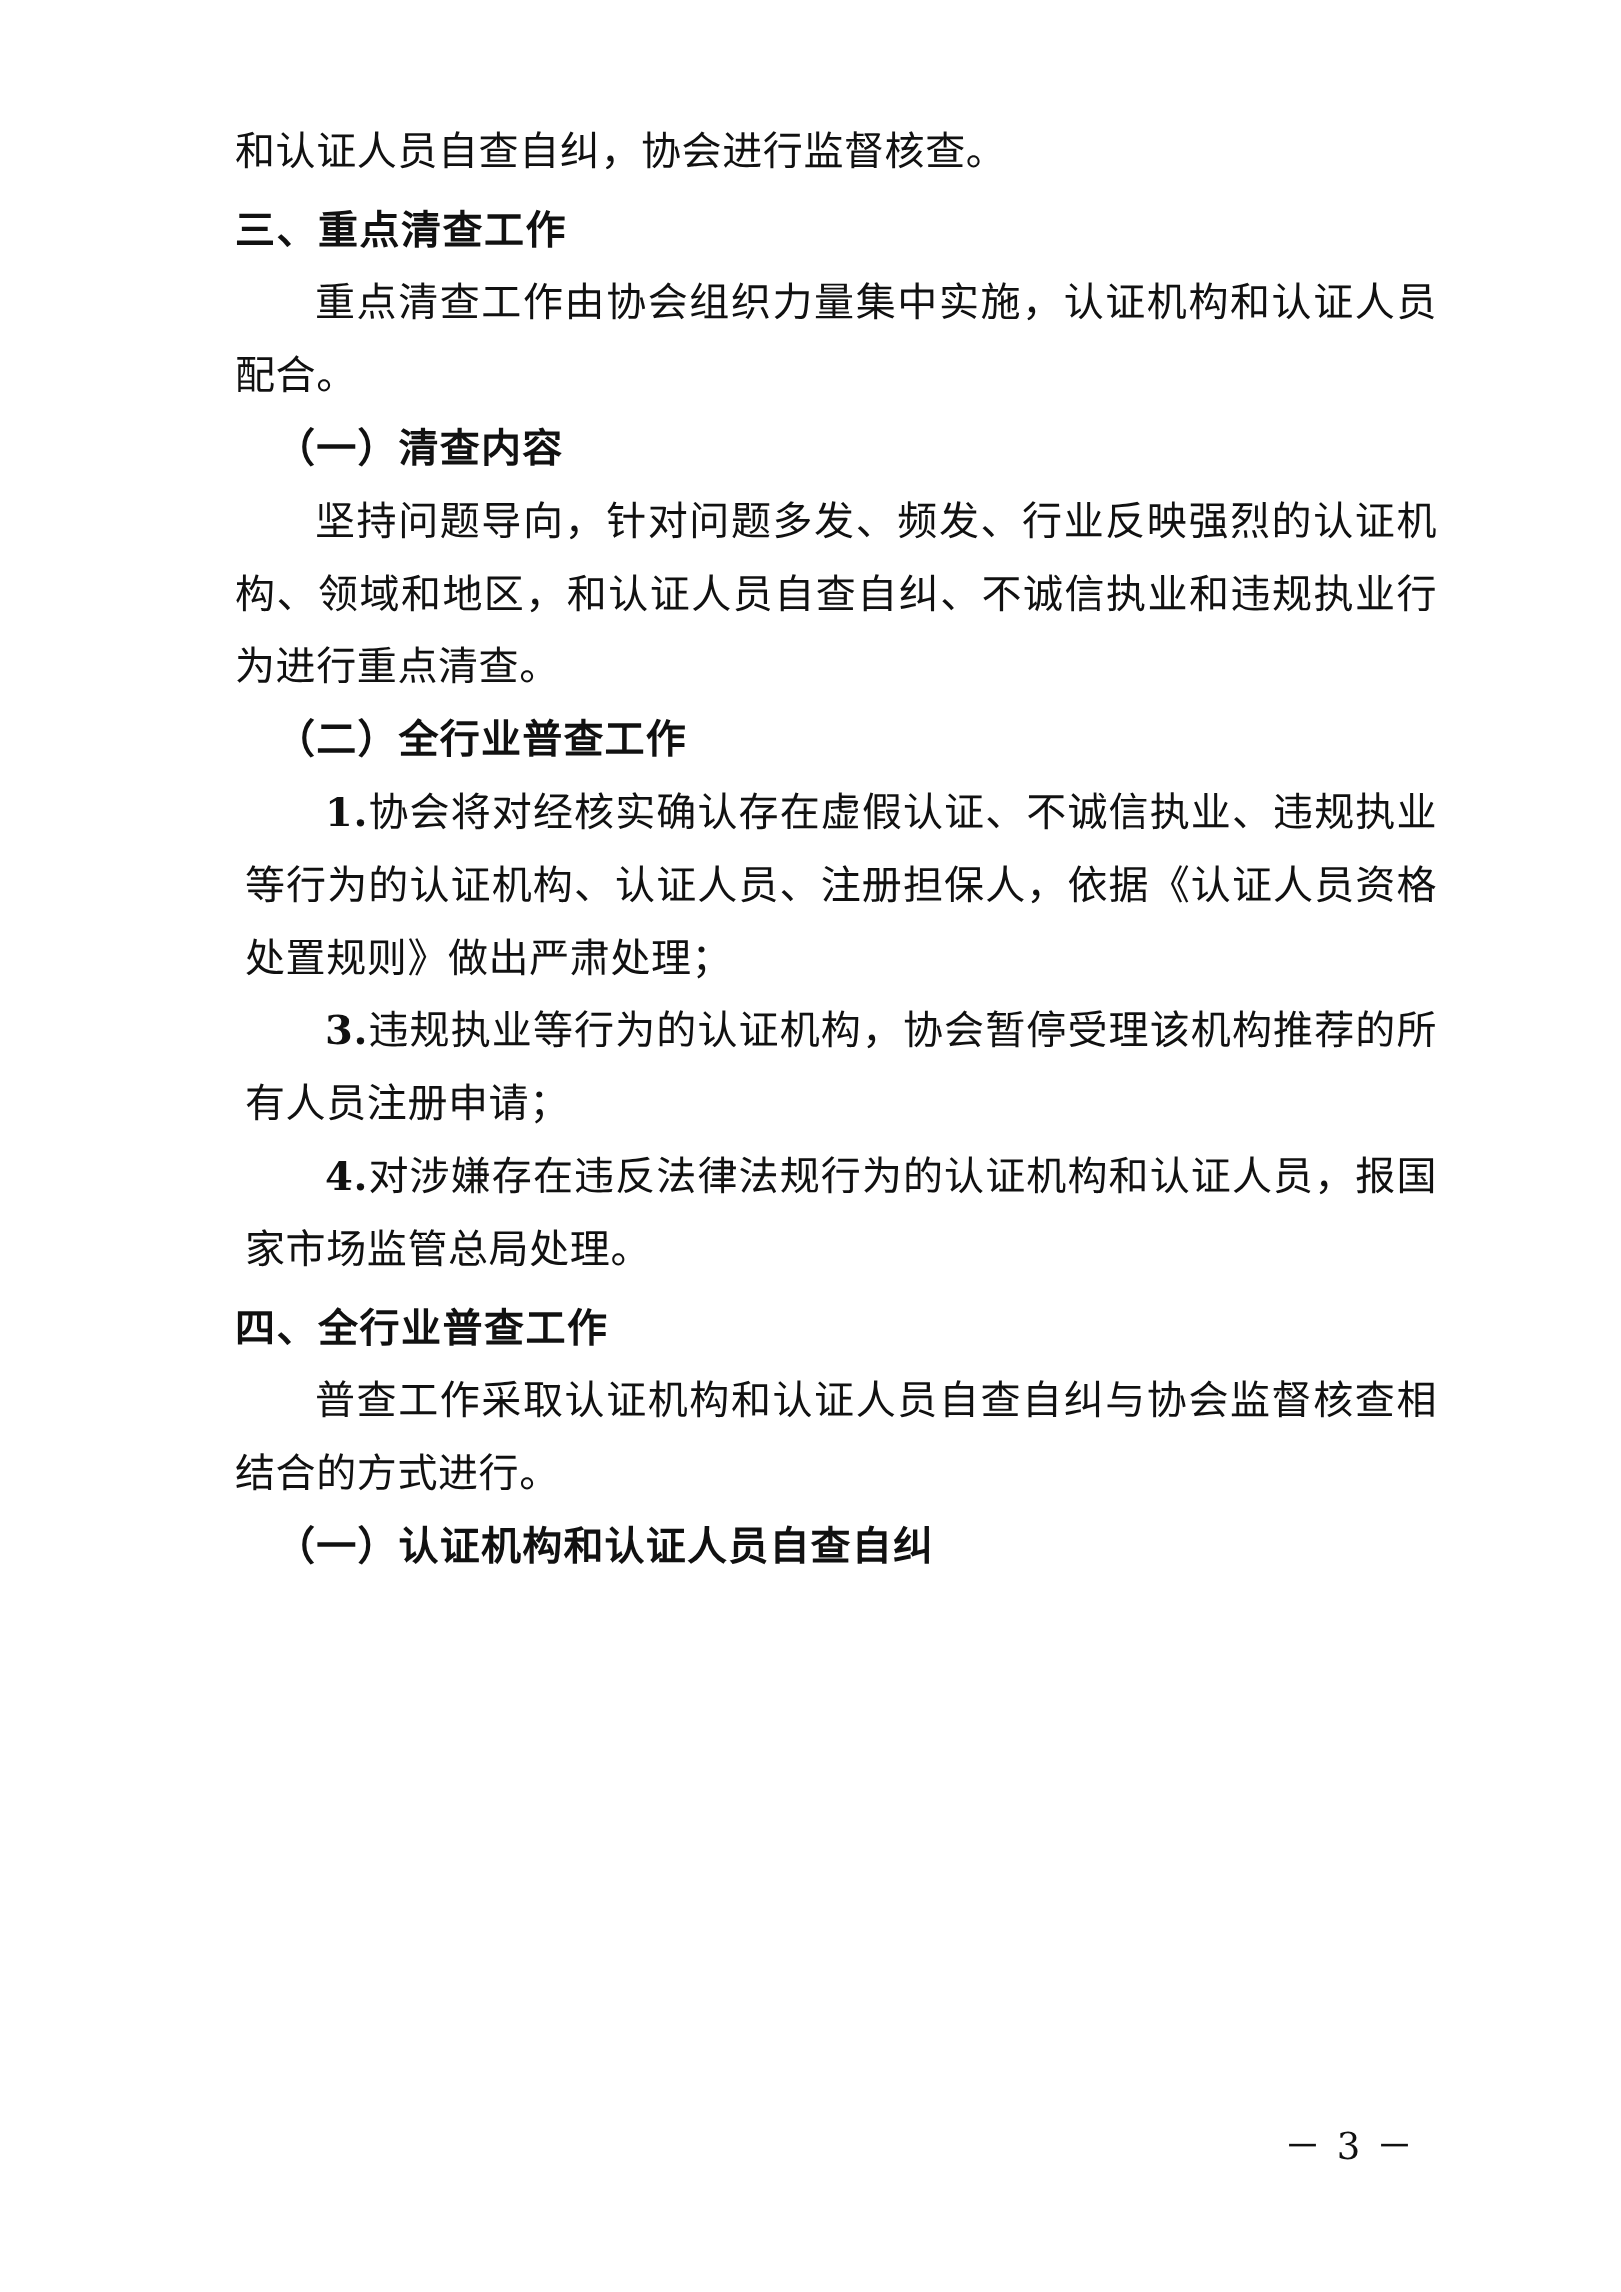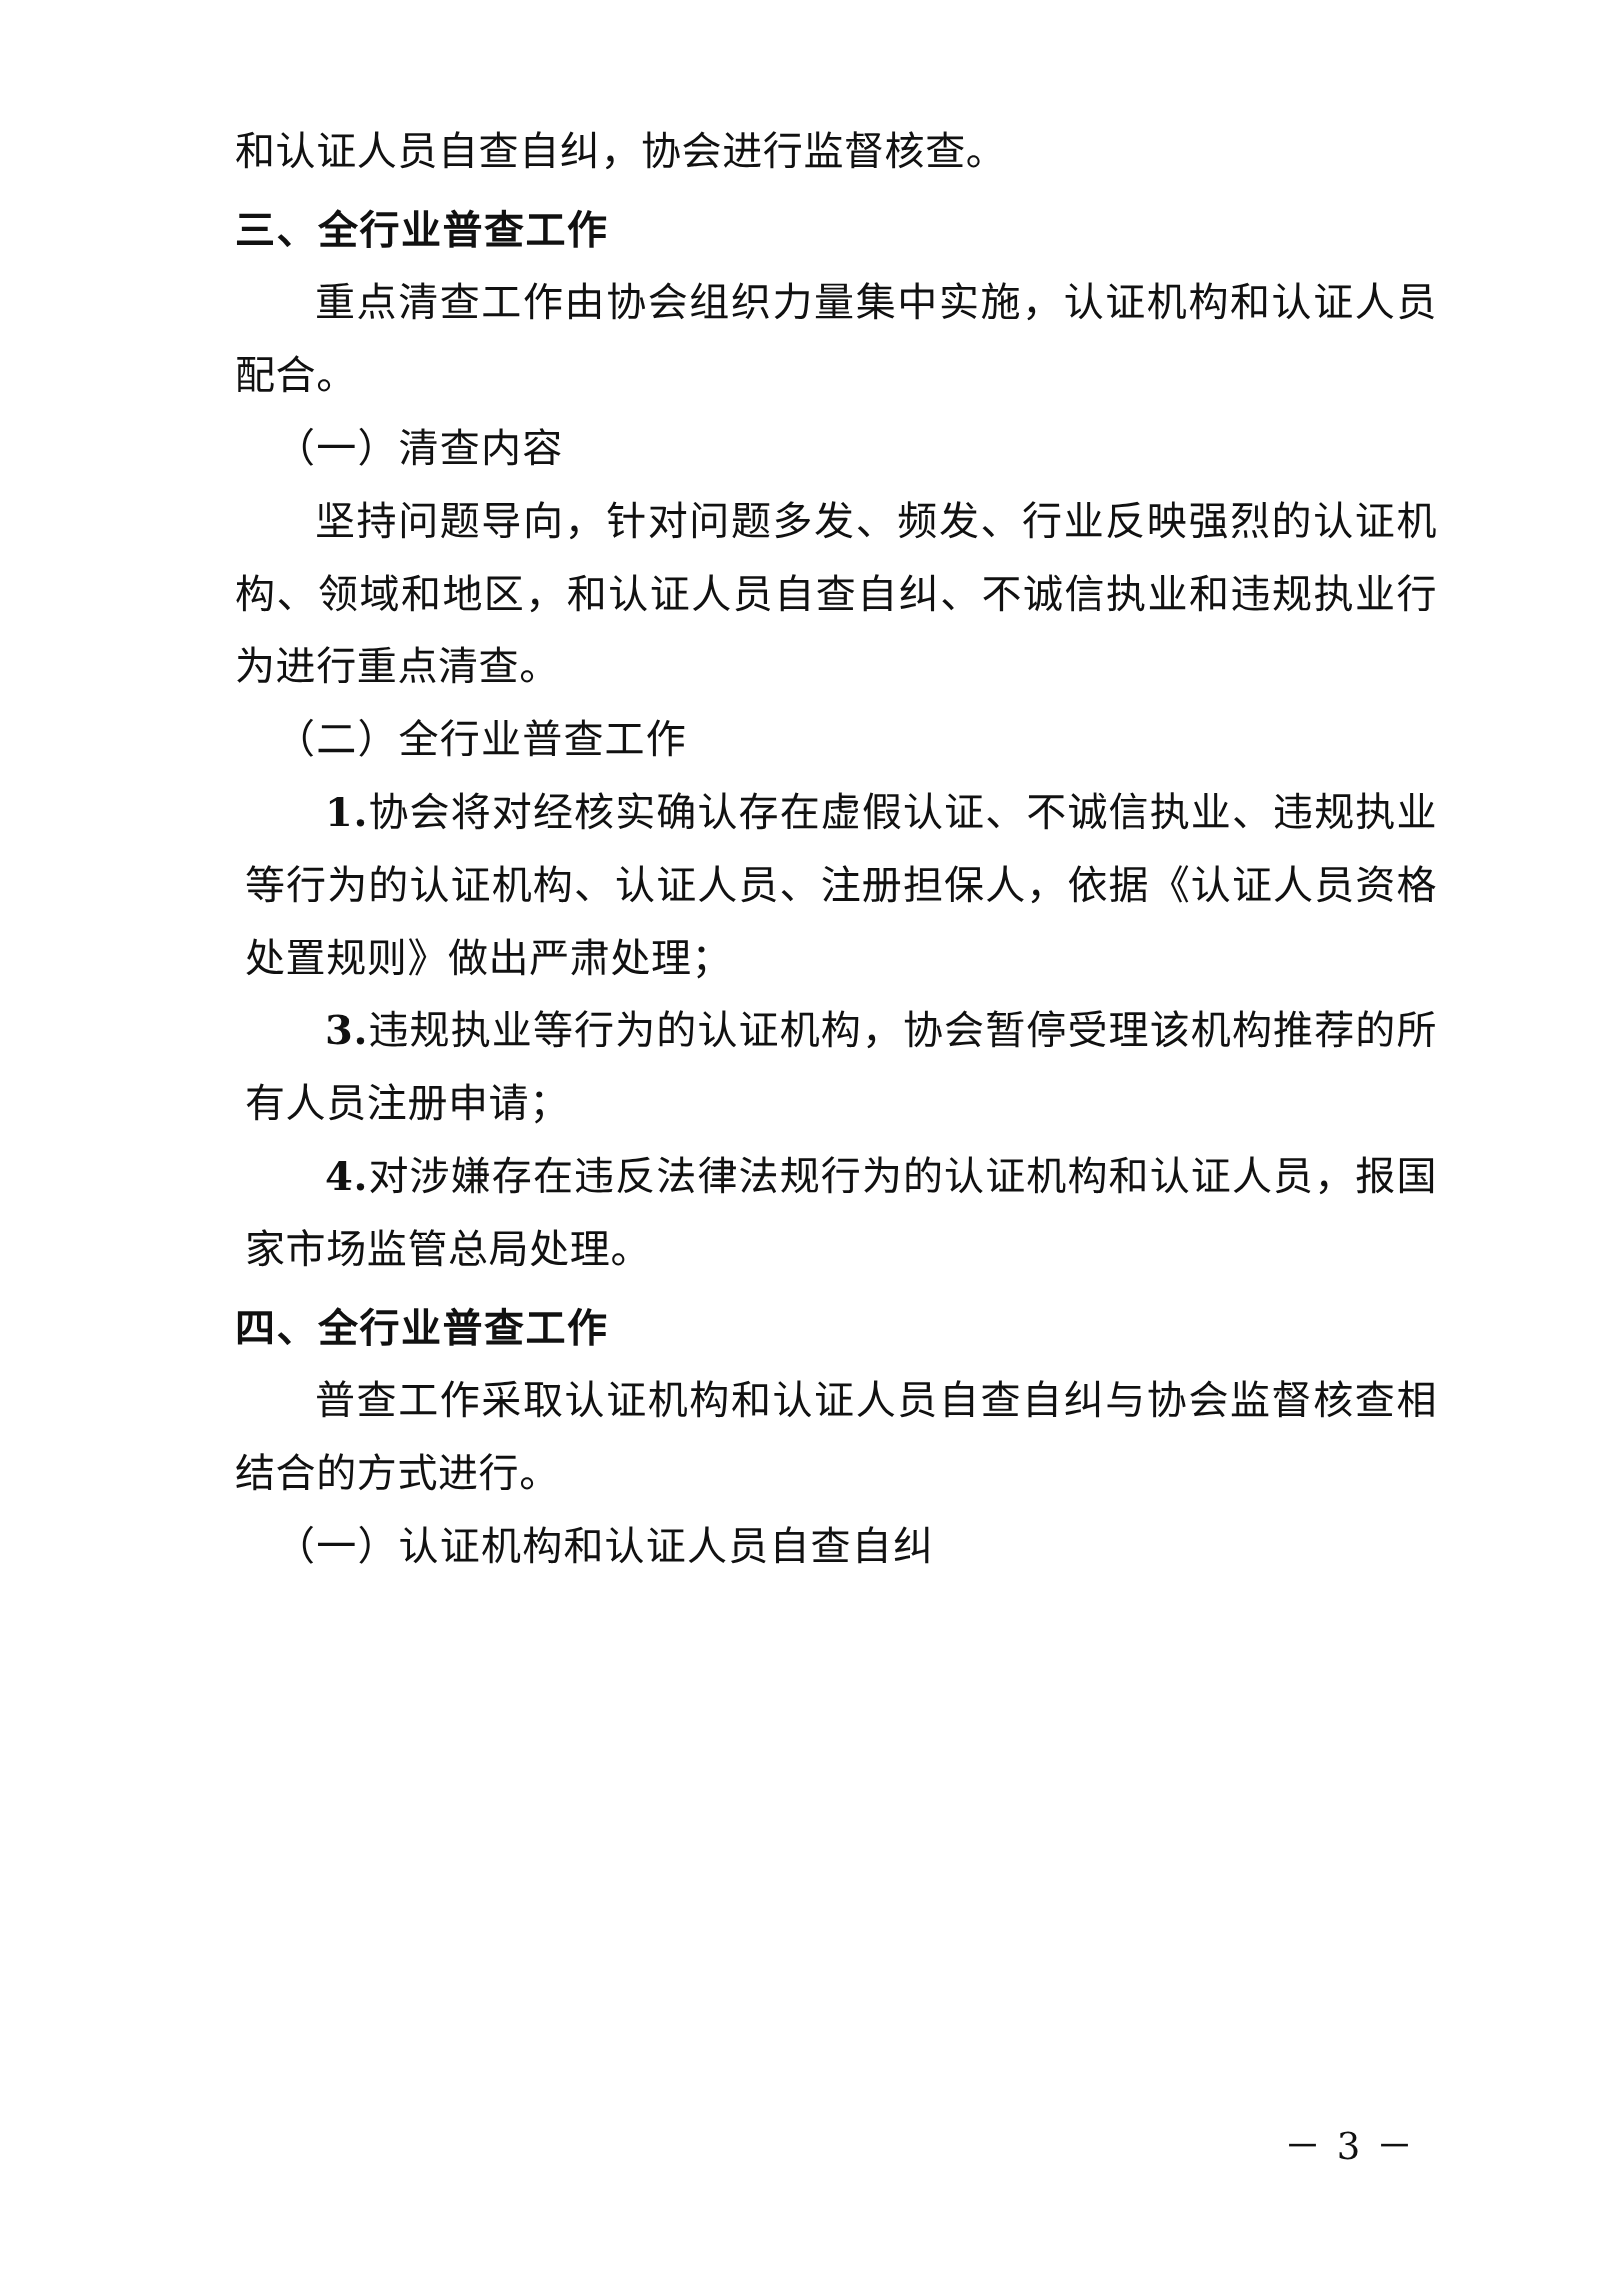--- a/index.html
+++ b/index.html
@@ -41,21 +41,21 @@
     text-indent: 0;
   }
   .heading-num {
     text-indent: 0;
     font-weight: 700;
     letter-spacing: 1.5px;
     margin-top: 5.9px;
   }
   .heading-sub {
     text-indent: 1em;
-    font-weight: 400;
+    font-weight: 700;
     letter-spacing: 1.2px;
   }
   .list-item {
     text-indent: 2em;
     margin-left: 10px;
   }
   .list-item .num {
     font-weight: 700;
   }
   .page-number {
@@ -68,21 +68,21 @@
   }
 </style>
 </head>
 <body>
 
 <div class="page">
   <div class="doc-body">
 
     <p class="para flush">和认证人员自查自纠，协会进行监督核查。</p>
 
-    <p class="para heading-num">三、全行业普查工作</p>
+    <p class="para heading-num">三、重点清查工作</p>
 
     <p class="para">重点清查工作由协会组织力量集中实施，认证机构和认证人员配合。</p>
 
     <p class="para heading-sub">（一）清查内容</p>
 
     <p class="para">坚持问题导向，针对问题多发、频发、行业反映强烈的认证机构、领域和地区，和认证人员自查自纠、不诚信执业和违规执业行为进行重点清查。</p>
 
     <p class="para heading-sub">（二）全行业普查工作</p>
 
     <p class="para list-item"><span class="num">1.</span><span>协会将对经核实确认存在虚假认证、不诚信执业、违规执业等行为的认证机构、认证人员、注册担保人，依据《认证人员资格处置规则》做出严肃处理；</span></p>

